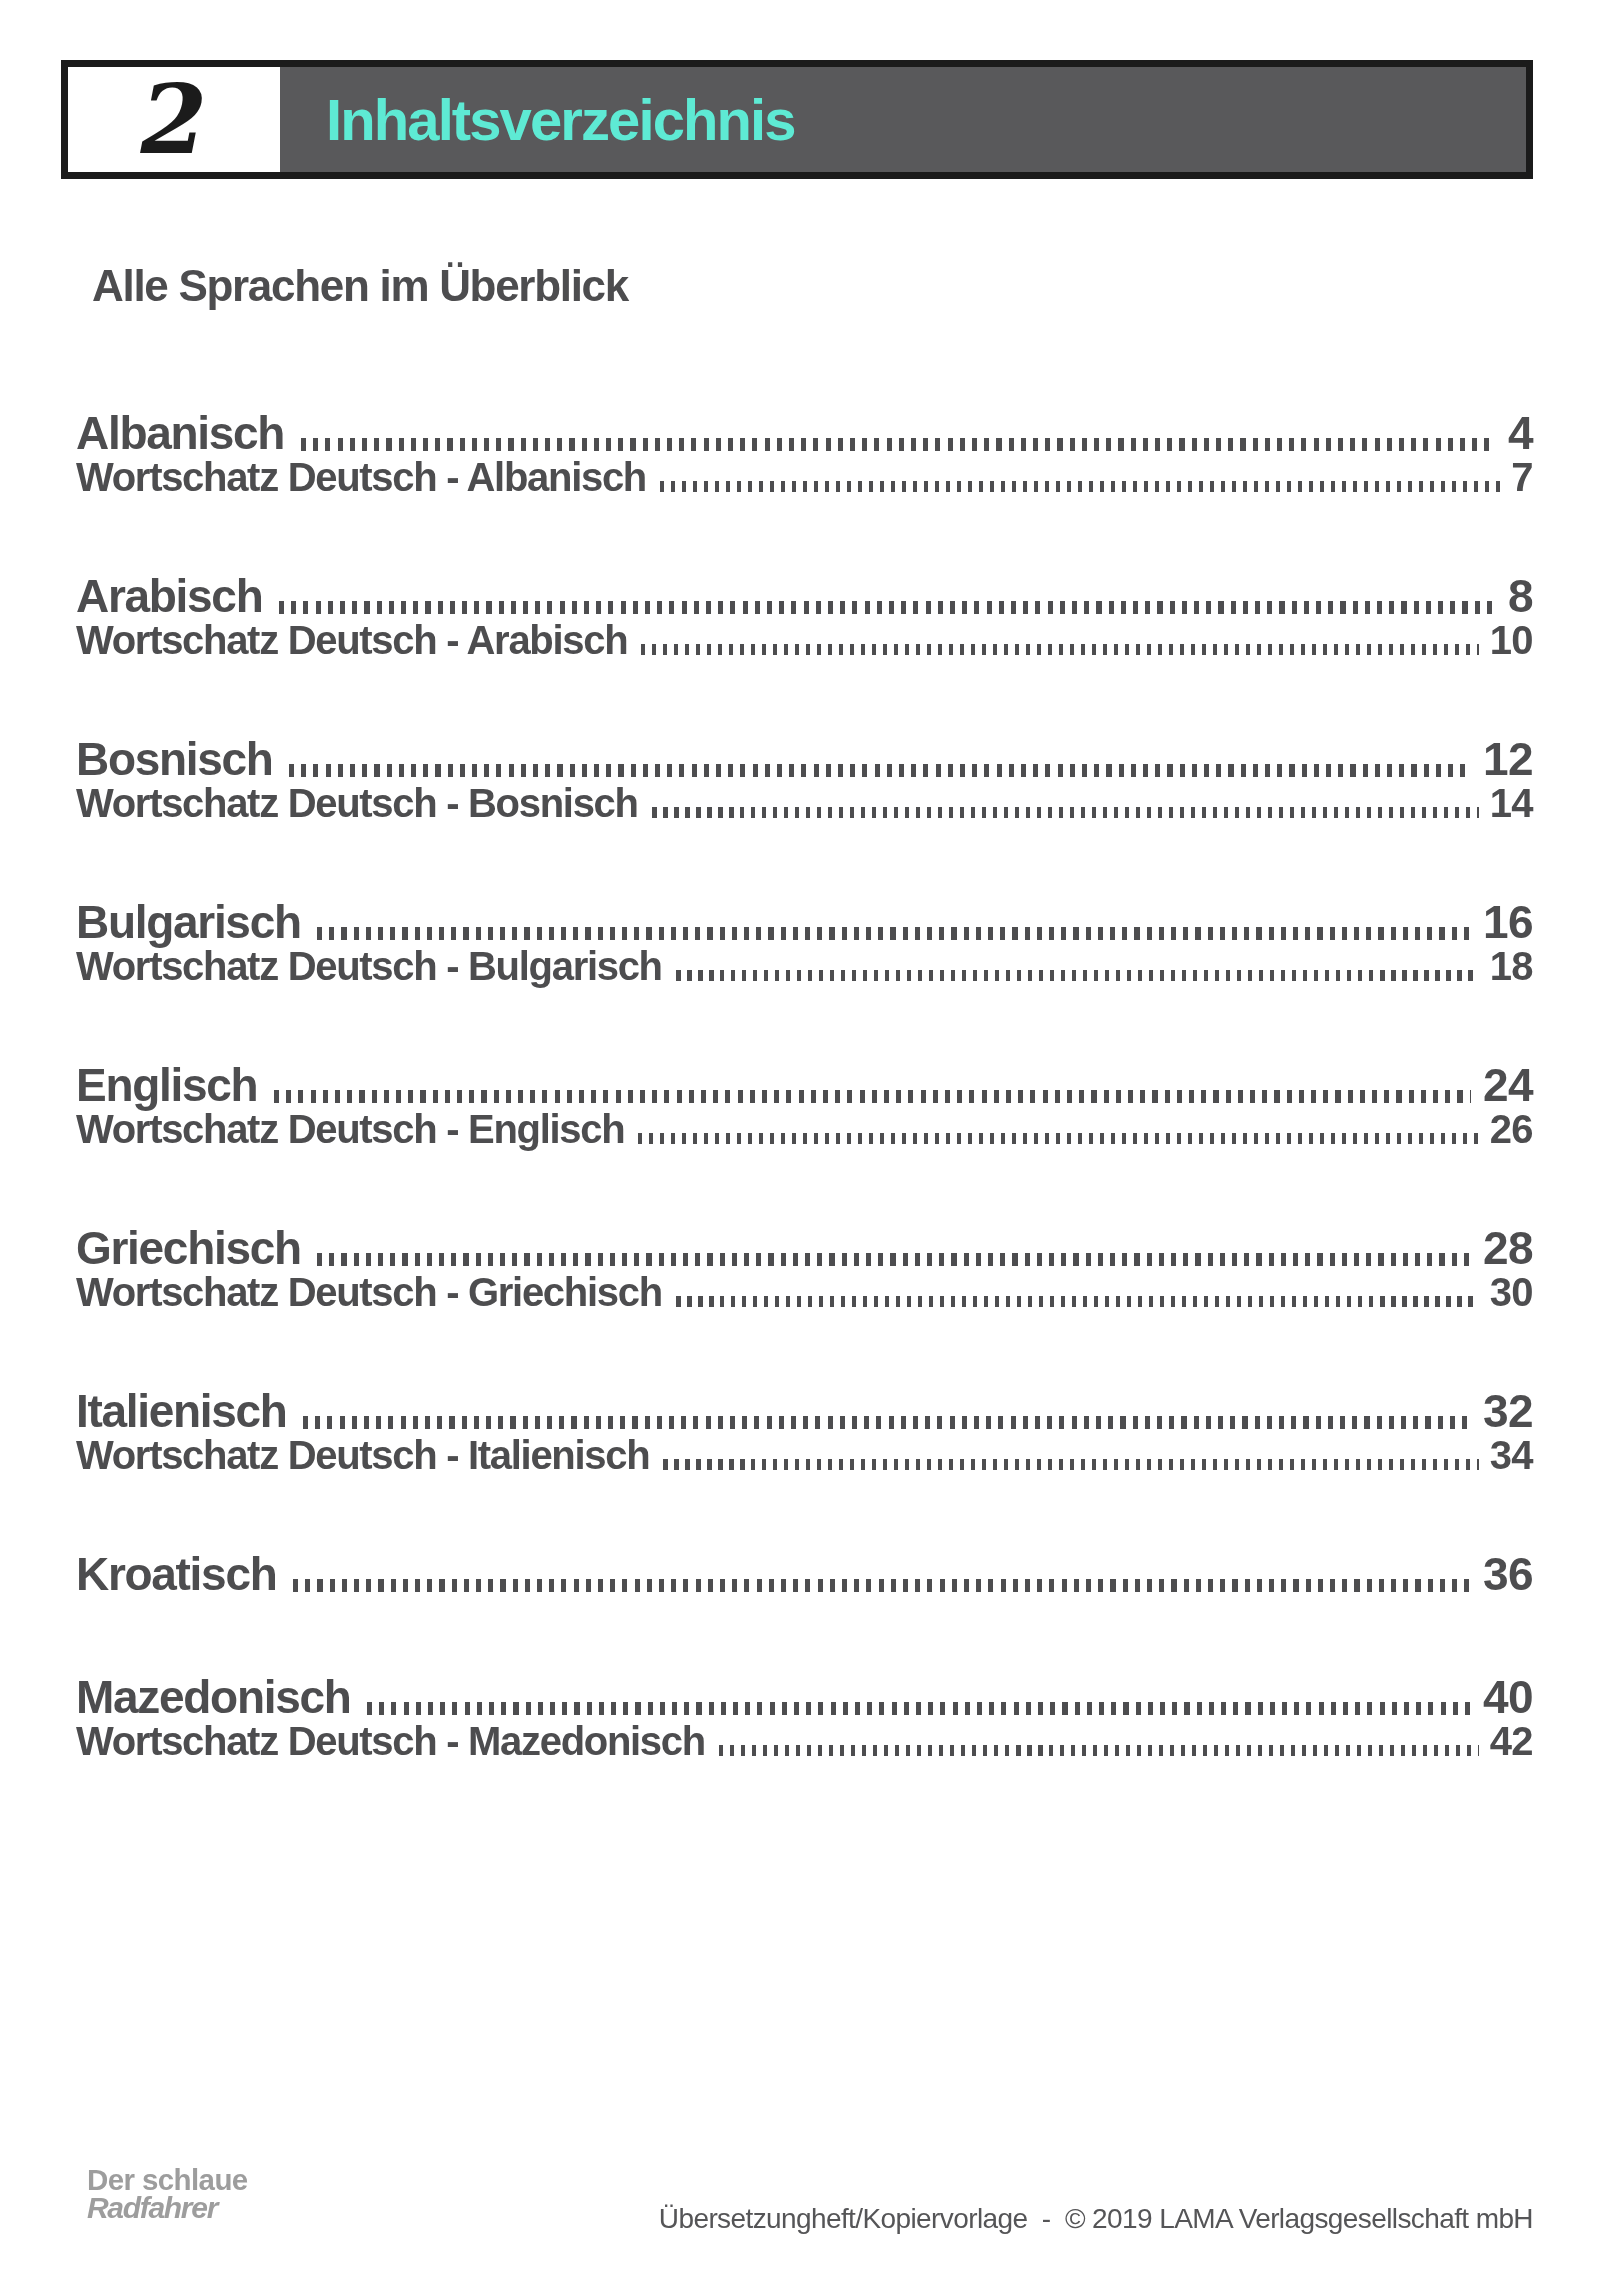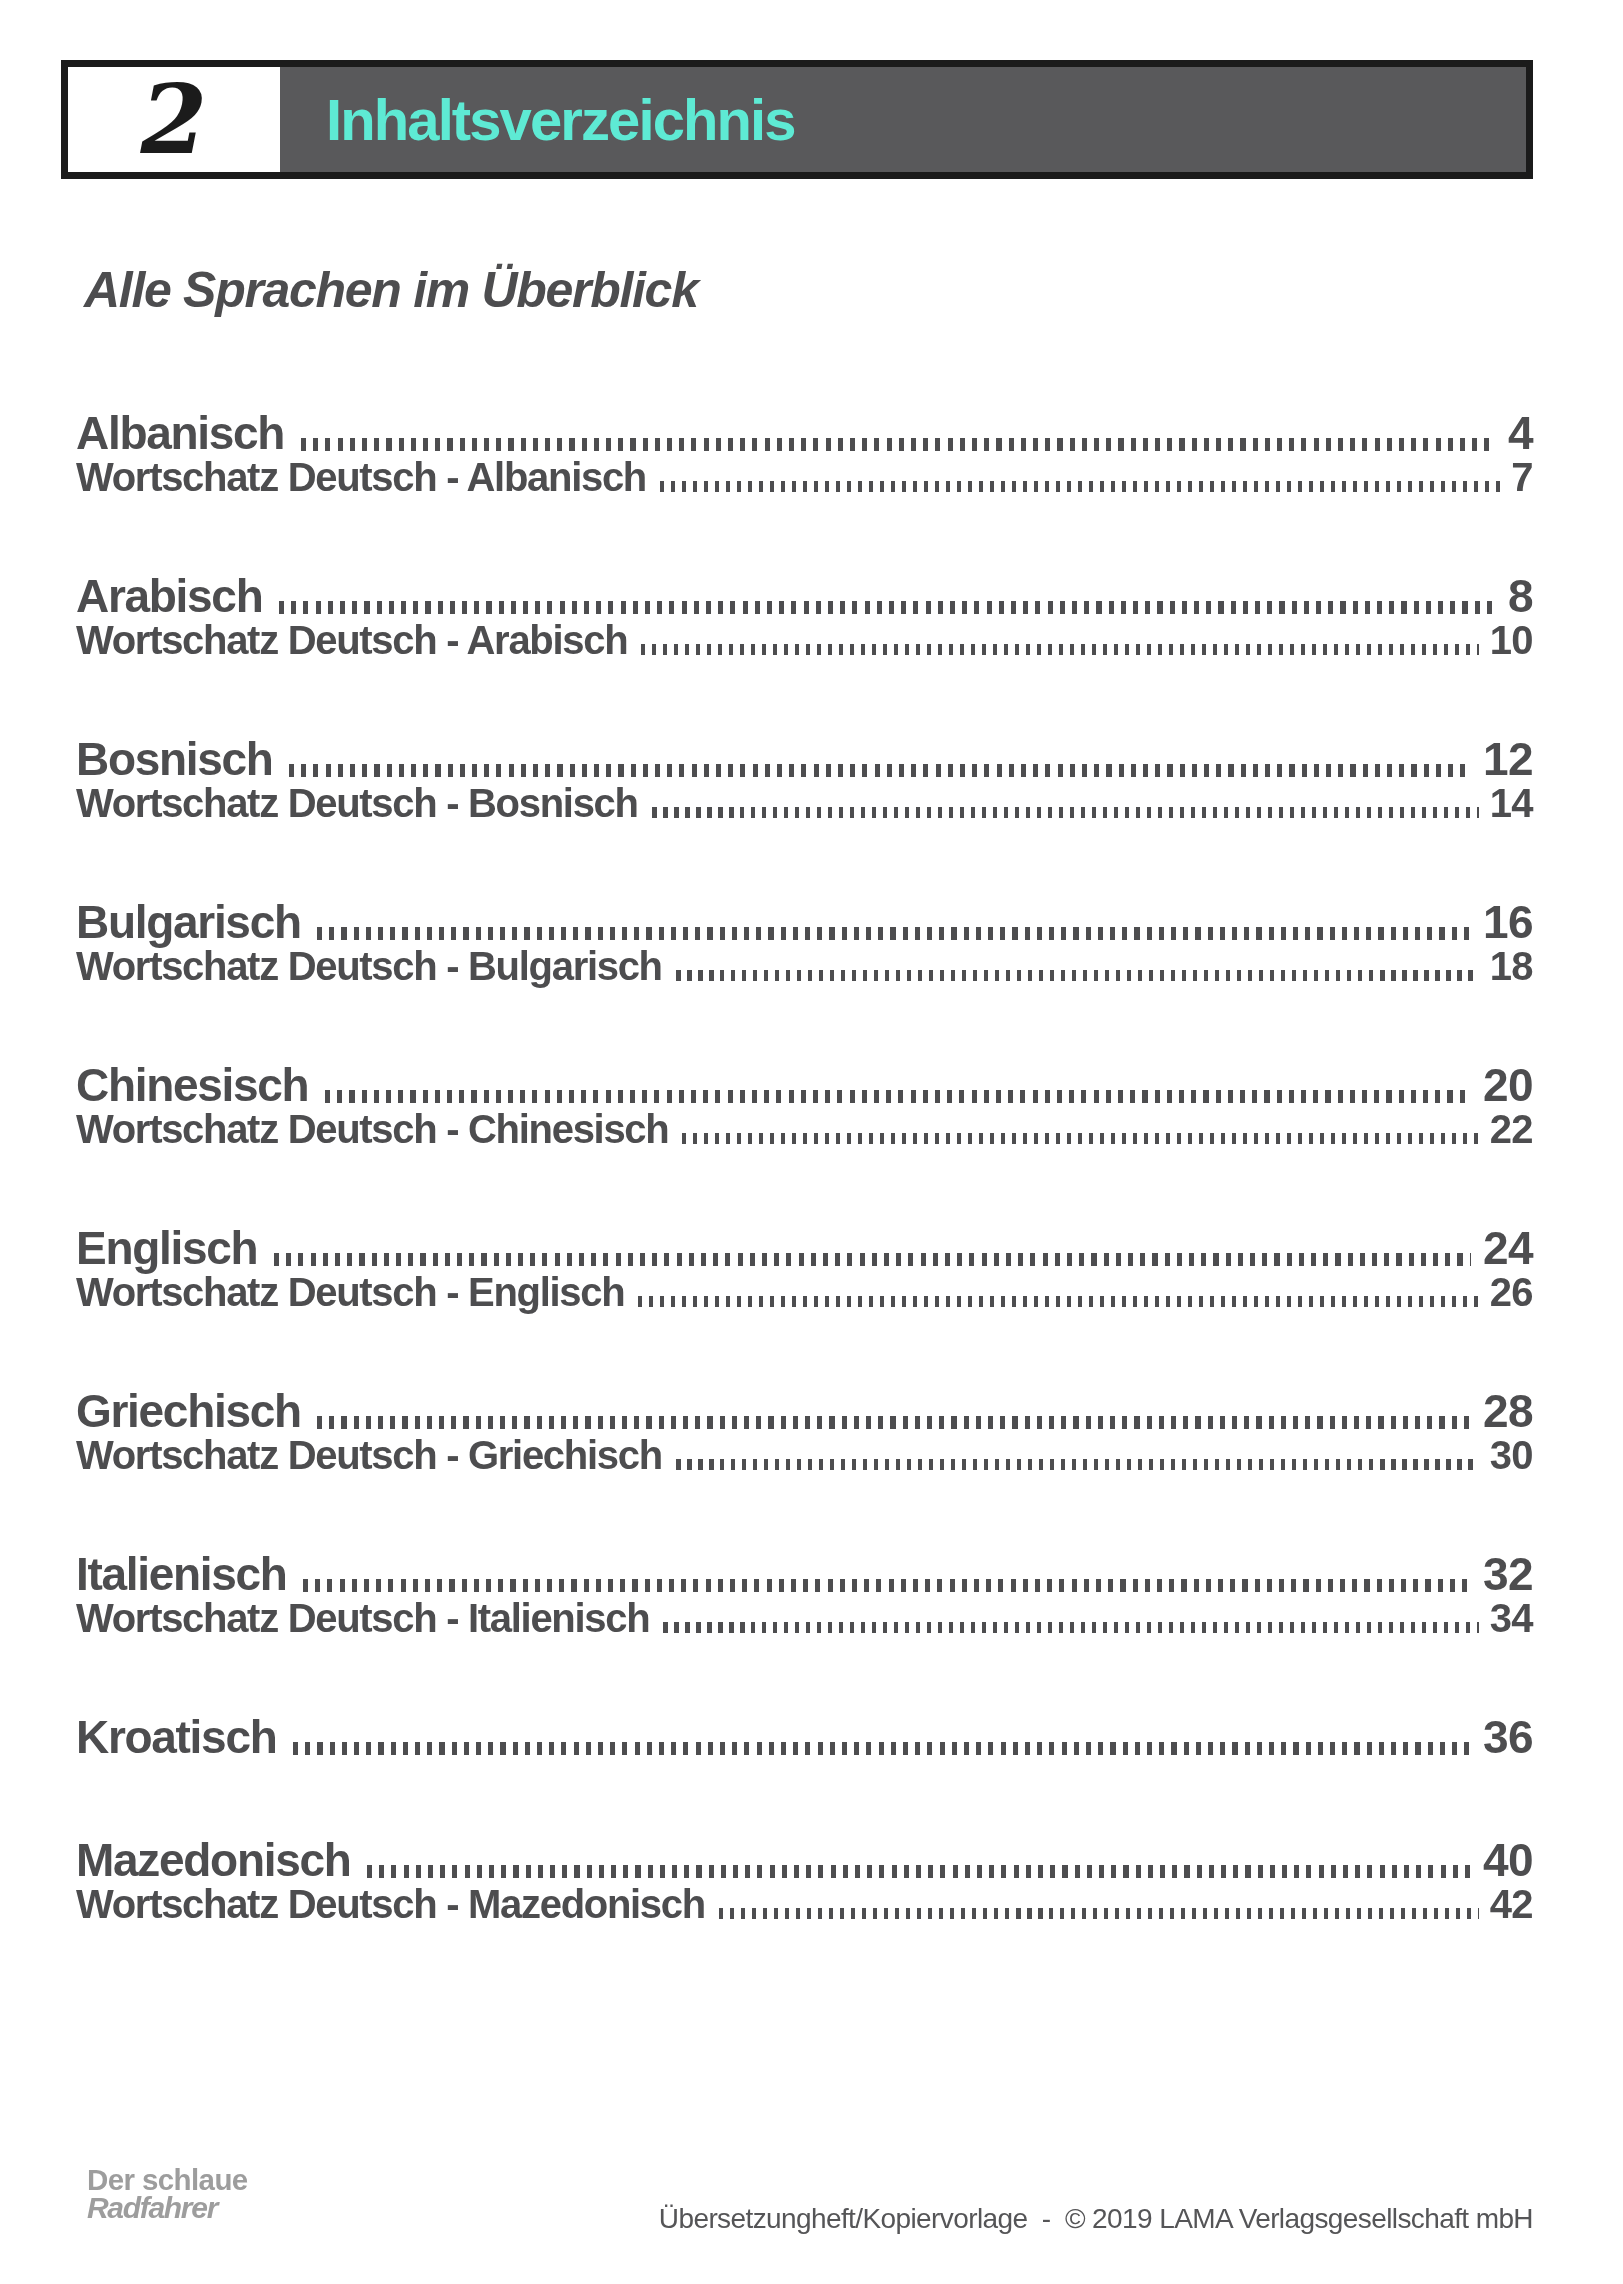--- a/index.html
+++ b/index.html
@@ -36,26 +36,25 @@
     align-self:center;
     margin-left:46px;
     color:#5eead4;
     font-size:58px; font-weight:bold;
     letter-spacing:-1.9px;
     white-space:nowrap;
   }
 
   
   .section-title {
-    position:absolute; left:84px; top:261px;
-    font-size:50px; font-weight:bold;
+    position:absolute; left:92px; top:261px;
+    font-size:44px; font-weight:bold;
     color:#4d4d4f;
     letter-spacing:-1.3px;
     white-space:nowrap;
-    font-style:italic;
   }
 
   
   .toc {
     position:absolute; left:76px; top:409px;
     width:1457px;
   }
   .toc-section { margin-bottom:75px; }
   .toc-line { display:flex; align-items:flex-end; }
   .toc-line.main { font-size:46px; line-height:48px; }
@@ -158,32 +157,20 @@
         <span class="leader"></span>
         <span class="toc-page">16</span>
       </div>
       <div class="toc-line sub">
         <span class="toc-label">Wortschatz Deutsch - Bulgarisch</span>
         <span class="leader"></span>
         <span class="toc-page">18</span>
       </div>
     </div>
 
-    <div class="toc-section">
-      <div class="toc-line main">
-        <span class="toc-label">Chinesisch</span>
-        <span class="leader"></span>
-        <span class="toc-page">20</span>
-      </div>
-      <div class="toc-line sub">
-        <span class="toc-label">Wortschatz Deutsch - Chinesisch</span>
-        <span class="leader"></span>
-        <span class="toc-page">22</span>
-      </div>
-    </div>
 
     <div class="toc-section">
       <div class="toc-line main">
         <span class="toc-label">Englisch</span>
         <span class="leader"></span>
         <span class="toc-page">24</span>
       </div>
       <div class="toc-line sub">
         <span class="toc-label">Wortschatz Deutsch - Englisch</span>
         <span class="leader"></span>

